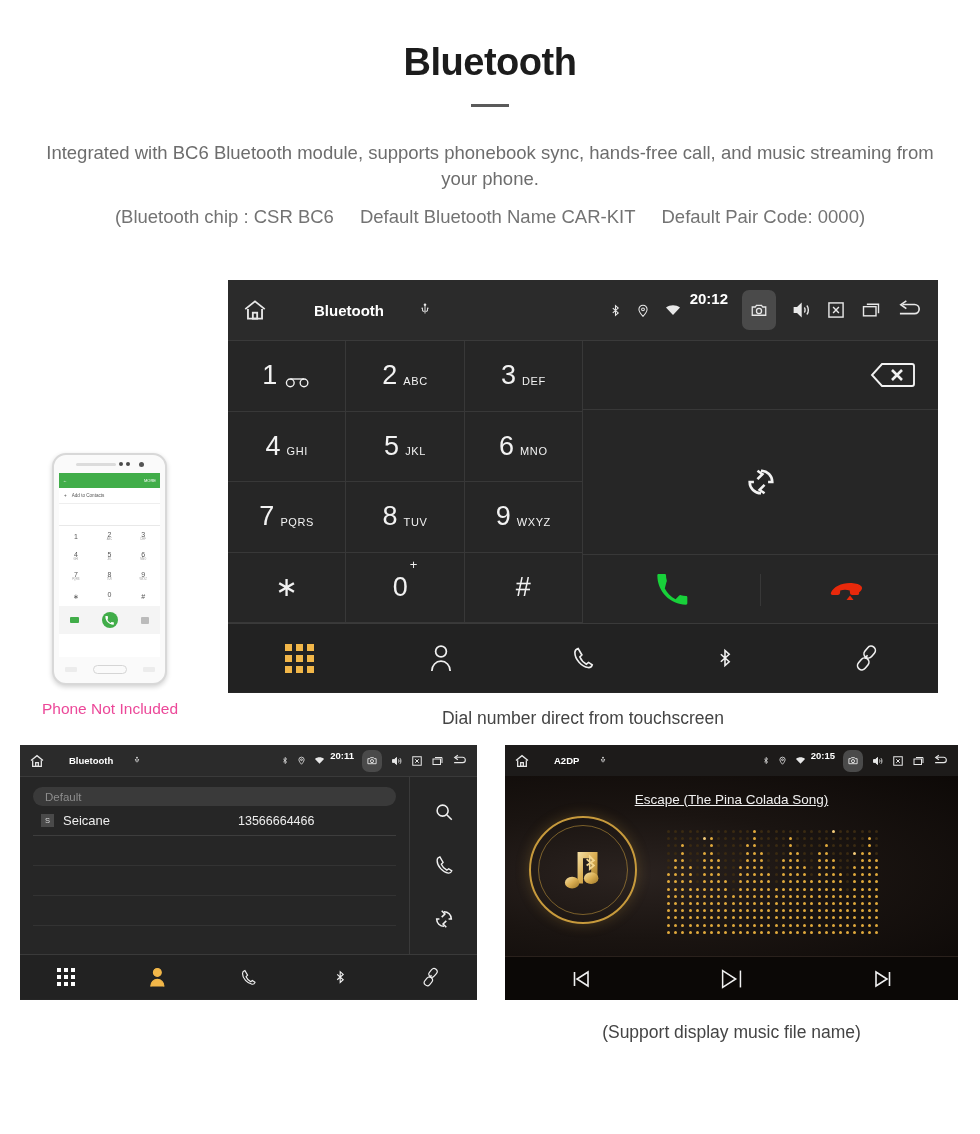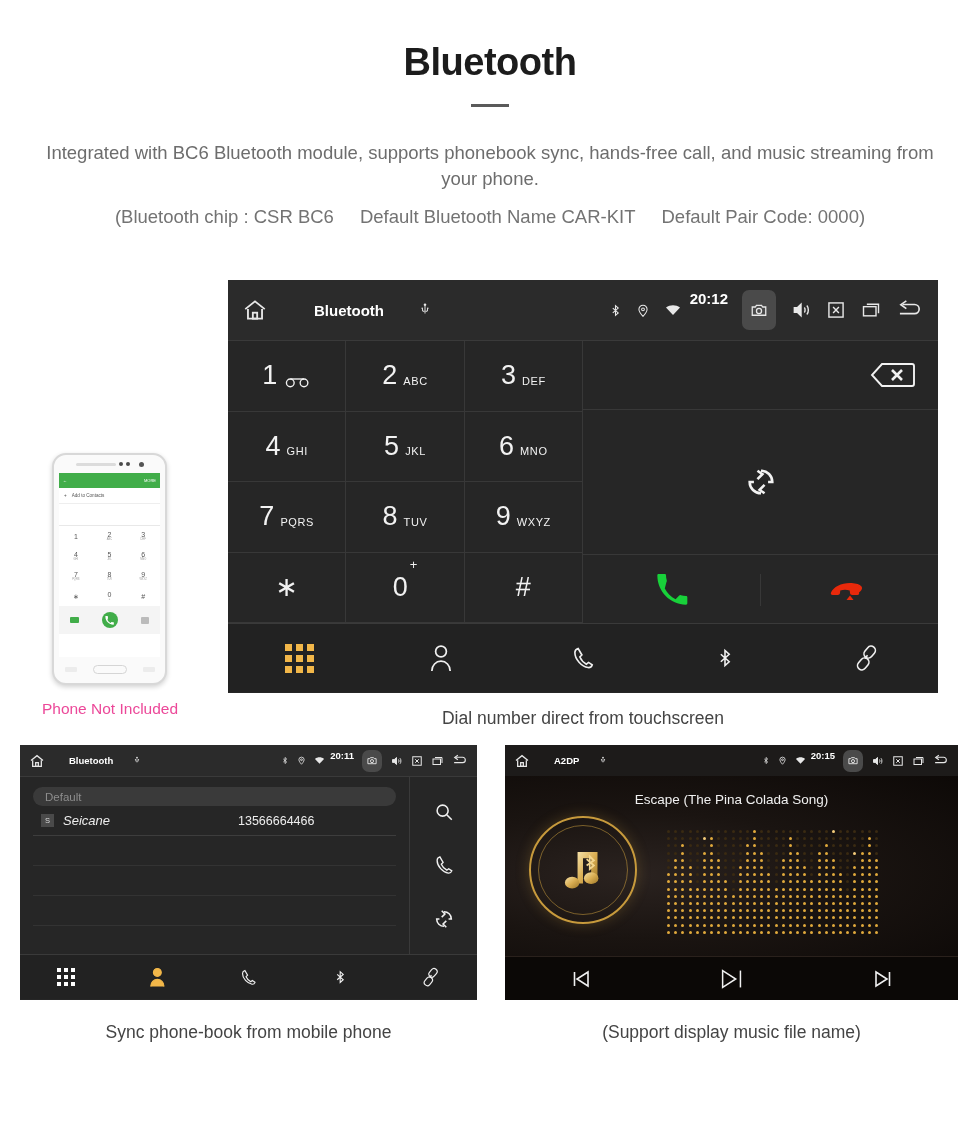--- a/index.html
+++ b/index.html
@@ -189,21 +189,21 @@
   }
   .pb-row {
     height:30px; display:flex; align-items:center;
     border-bottom:1px solid #3d3d3d; color:#ededed; font-size:13px;
   }
   .pb-badge {
     width:13px; height:13px; background:#4a4a4a; color:#ddd;
     font-size:7.5px; display:flex; align-items:center; justify-content:center;
     margin-right:9px; margin-left:8px;
   }
-  .pb-name { width:175px;font-style:italic; }
+  .pb-name { width:175px; }
   .pb-num { font-size:12.5px; }
   .pb-empty { height:30px; border-bottom:1px solid #333333; }
   .pb-side {
     width:68px; border-left:1px solid #3a3a3a;
     display:flex; flex-direction:column; align-items:center; justify-content:space-around;
     padding:8px 0;
   }
   #phonebook-panel .tabbar { height:45px; }
 
   
@@ -219,21 +219,21 @@
   #a2dp-panel .hb-right > * { margin-left:8px; }
   #a2dp-panel .hb-time { font-size:9.5px; font-weight:bold; margin-left:5px; }
   #a2dp-panel .hb-cam { width:20px; height:22px; }
 
   .a2-stage {
     position:relative; height:180px;
     background: radial-gradient(ellipse at 28% 55%, #2b2320 0%, #1a1411 45%, #0d0907 100%);
   }
   .a2-song {
     position:absolute; top:16px; left:0; right:0; text-align:center;
-    color:#f0f0f0; font-size:13.5px;
+    color:#f0f0f0; font-size:13.5px;text-decoration:underline;
   }
   .a2-art {
     position:absolute; left:24px; top:40px;
     width:108px; height:108px; border-radius:50%;
     border:2px solid #c79a3c;
     display:flex; align-items:center; justify-content:center;
     box-shadow: inset 0 0 0 6px rgba(0,0,0,0), 0 0 14px rgba(199,154,60,.25);
   }
   .a2-art::before {
     content:""; position:absolute; left:7px; top:7px; right:7px; bottom:7px;
@@ -714,21 +714,20 @@
             <rect x="11.5" y="1.5" width="8" height="12" rx="4" transform="rotate(40 15.5 7.5)"></rect>
             <rect x="5.5" y="12.5" width="8" height="12" rx="4" transform="rotate(40 9.5 18.5)"></rect>
             <path d="M13.5 10.5 11 13.5"></path>
           </svg>
         </span>
       </div>
     </div>
 </div>
 
 <div class="caption" id="caption-phonebook">
-  <div>Sync phone-book from mobile phone</div>
 </div>
 
 <div id="a2dp-panel">
   <div class="headbar">
     <div class="hb-left">
       <span class="icn">
         <svg width="16" height="16" viewBox="0 0 24 24" fill="none" stroke="#e8e8e8" stroke-width="1.9">
             <path d="M3 11.2 12 4l9 7.2"></path>
             <path d="M5.5 11v9h13v-9"></path>
             <rect x="10" y="14.5" width="4" height="5.5"></rect>

